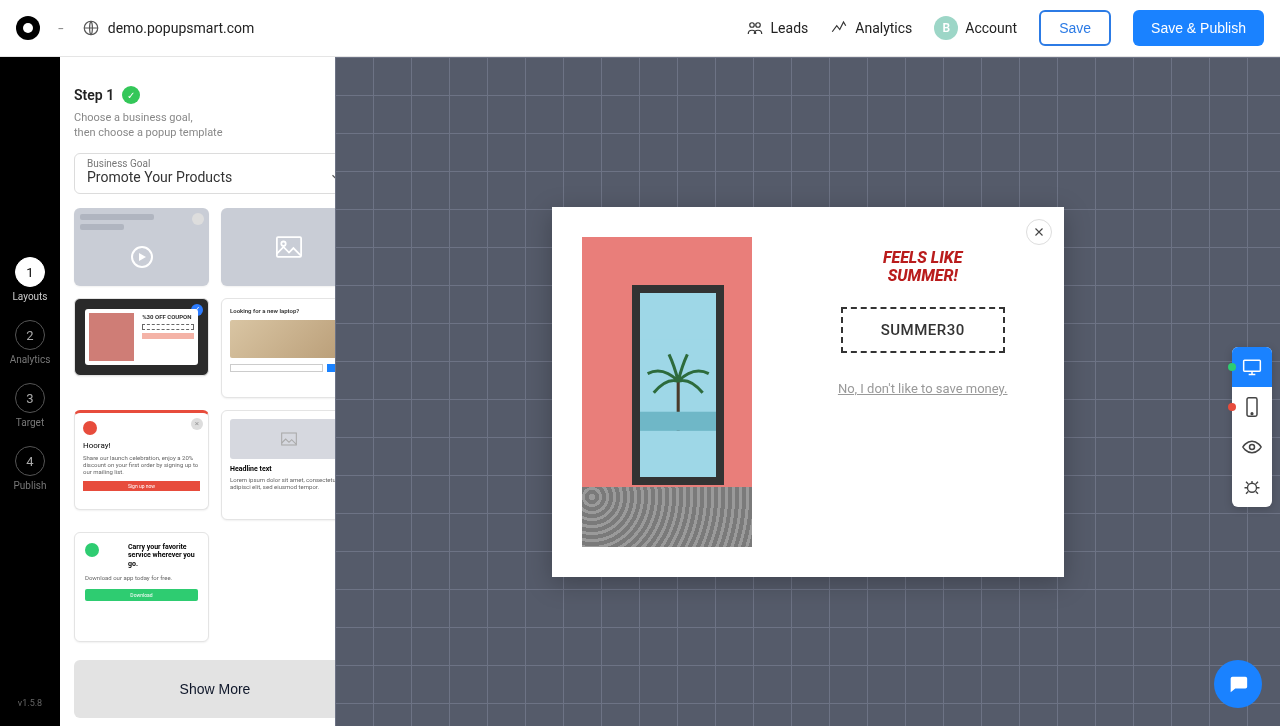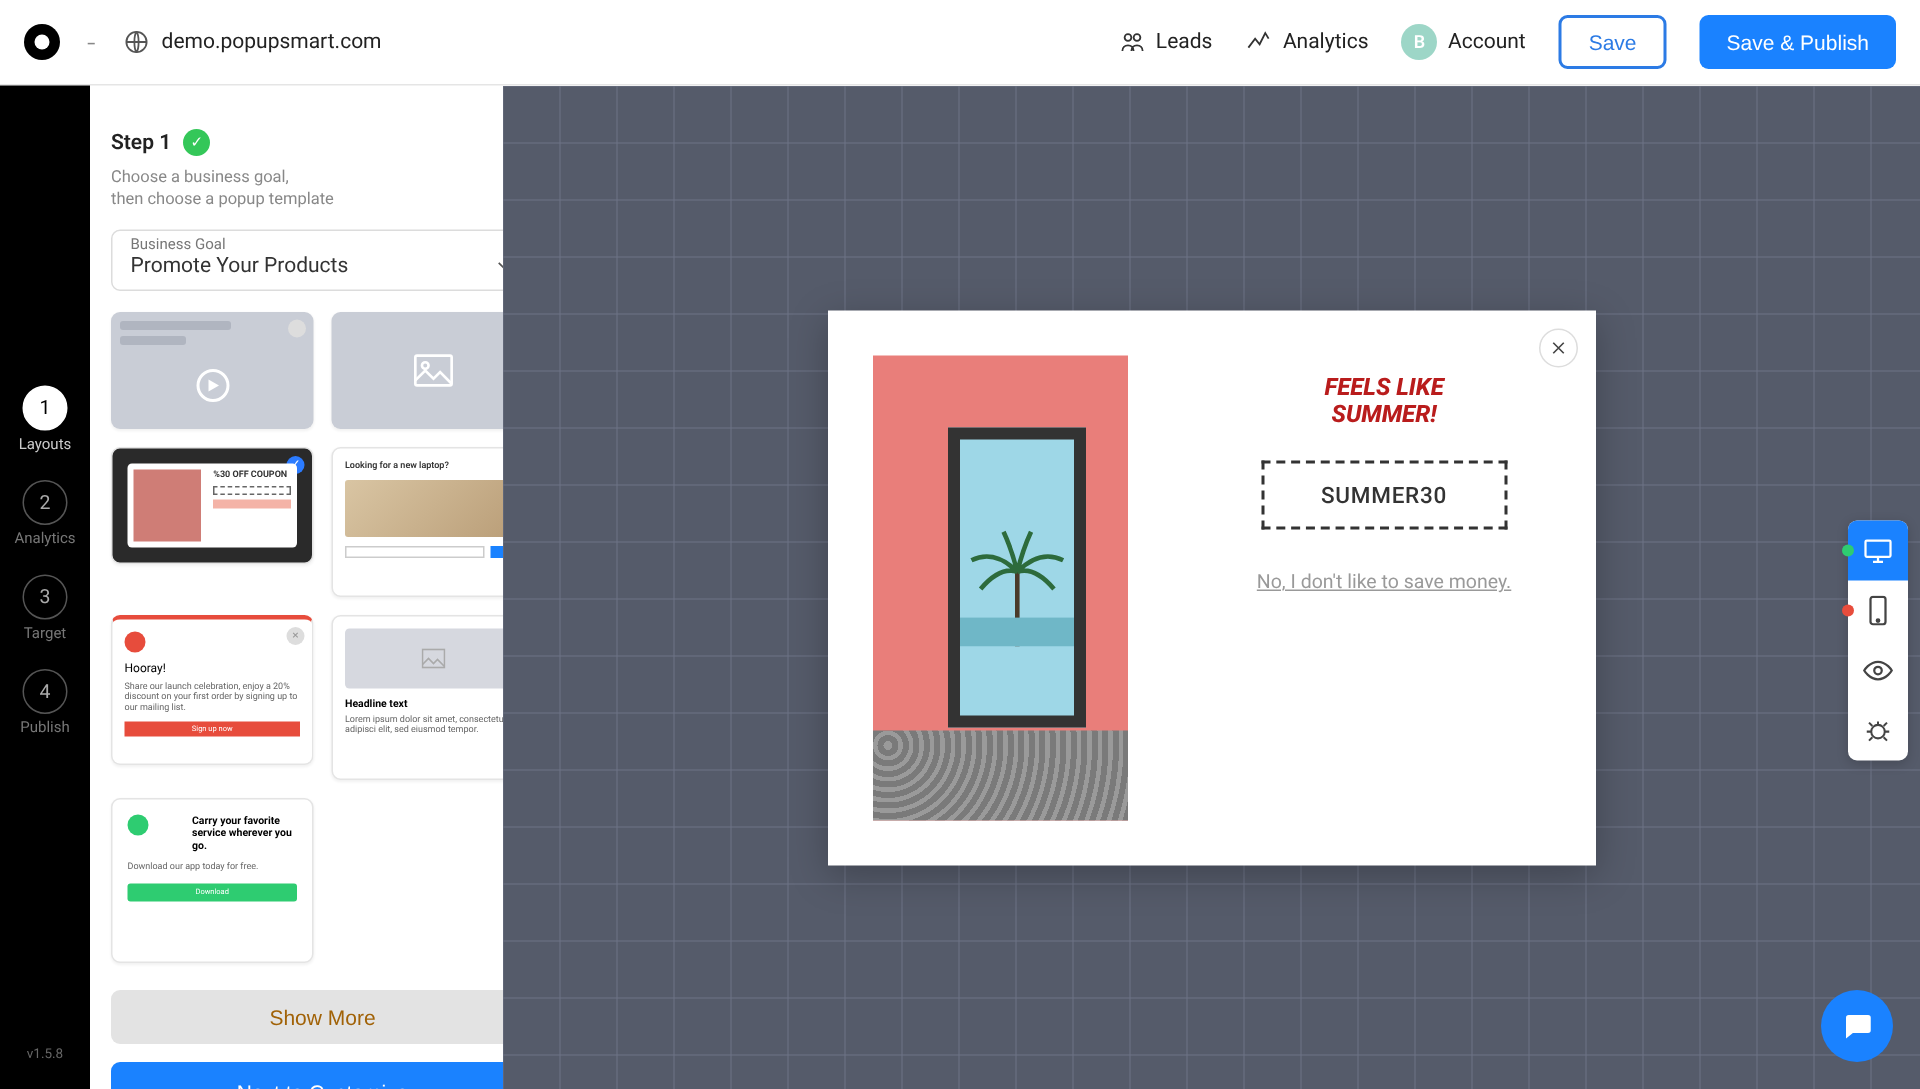--- a/index.html
+++ b/index.html
@@ -38,21 +38,21 @@
 .field-row { display: flex; align-items: center; justify-content: space-between; margin-top: -4px; }
 .field-value { font-size: 14px; color: #333; }
 
 .tpl-grid { display: grid; grid-template-columns: 1fr 1fr; gap: 12px; margin-bottom: 14px; }
 .tpl { position: relative; border: 1px solid #e4e4e4; border-radius: 6px; height: 78px; padding: 6px; overflow: hidden; cursor: pointer; background: #fff; box-shadow: 0 1px 2px rgba(0,0,0,0.06); }
 .tpl.gray { background: #c9cdd6; display: flex; align-items: center; justify-content: center; border: none; }
 .tpl.selected { background: #2a2a2a; }
 .tpl .close-dot { position: absolute; top: 5px; right: 5px; width: 12px; height: 12px; background: #ddd; border-radius: 50%; }
 .tpl.selected .close-dot { background: #2b7bff; color: #fff; display: flex; align-items: center; justify-content: center; font-size: 8px; }
 
-.show-more { width: 100%; border: none; background: #e3e3e3; color: #a16207; padding: 10px; border-radius: 6px; font-size: 14px; cursor: pointer; margin-top: 4px; }
+.show-more { width: 100%; border: none; background: #e3e3e3; color: #0f172a; padding: 21px; border-radius: 6px; font-size: 14px; cursor: pointer; margin-top: 4px; }
 .next-btn { width: 100%; border: none; background: #1a82ff; color: #fff; padding: 12px; border-radius: 6px; font-size: 14px; font-weight: 500; cursor: pointer; margin-top: 12px; }
 
 
 .canvas { position: absolute; top: 57px; left: 335px; width: calc(1280px - 335px); height: calc(726px - 57px);
   background-color: #555b6a;
   background-image:
     linear-gradient(#6d7385 1px, transparent 1px),
     linear-gradient(90deg, #6d7385 1px, transparent 1px);
   background-size: 38px 38px;
   display: flex; align-items: center; justify-content: center;

